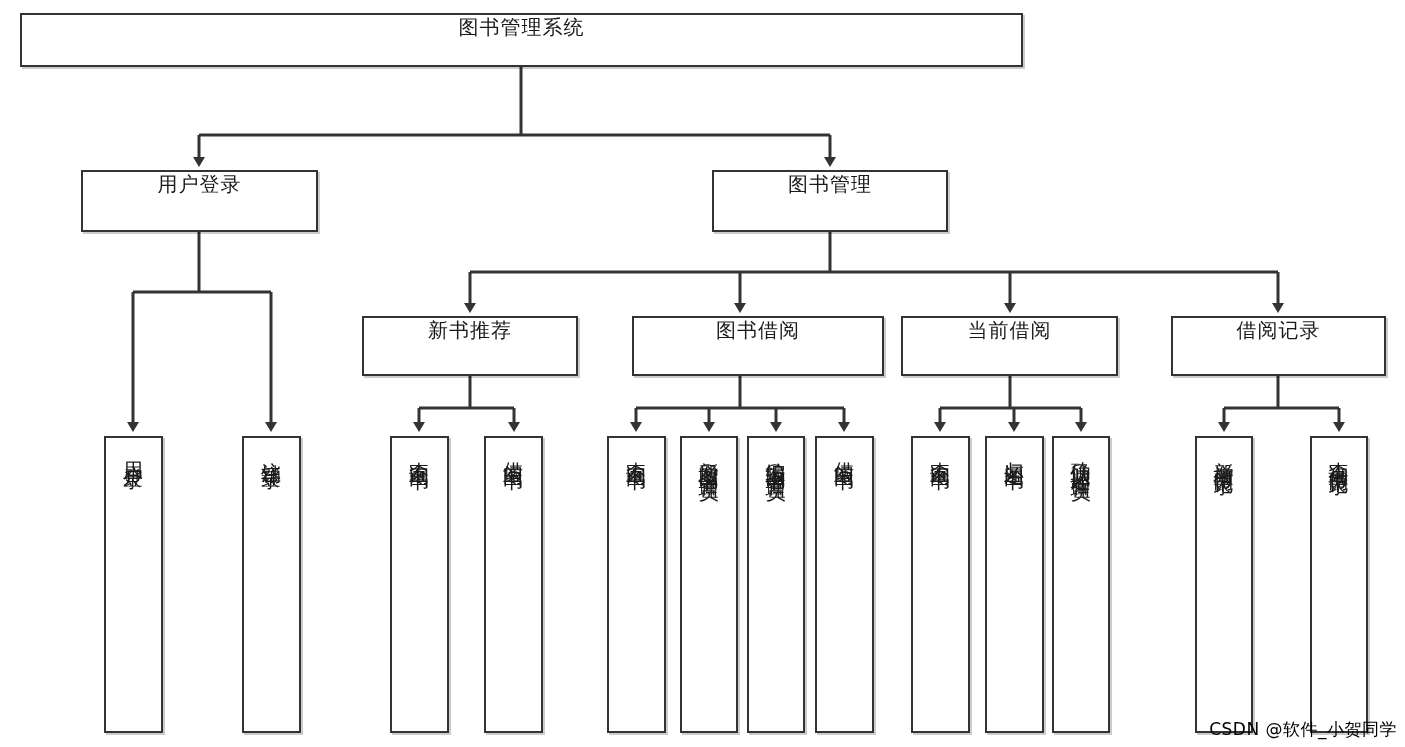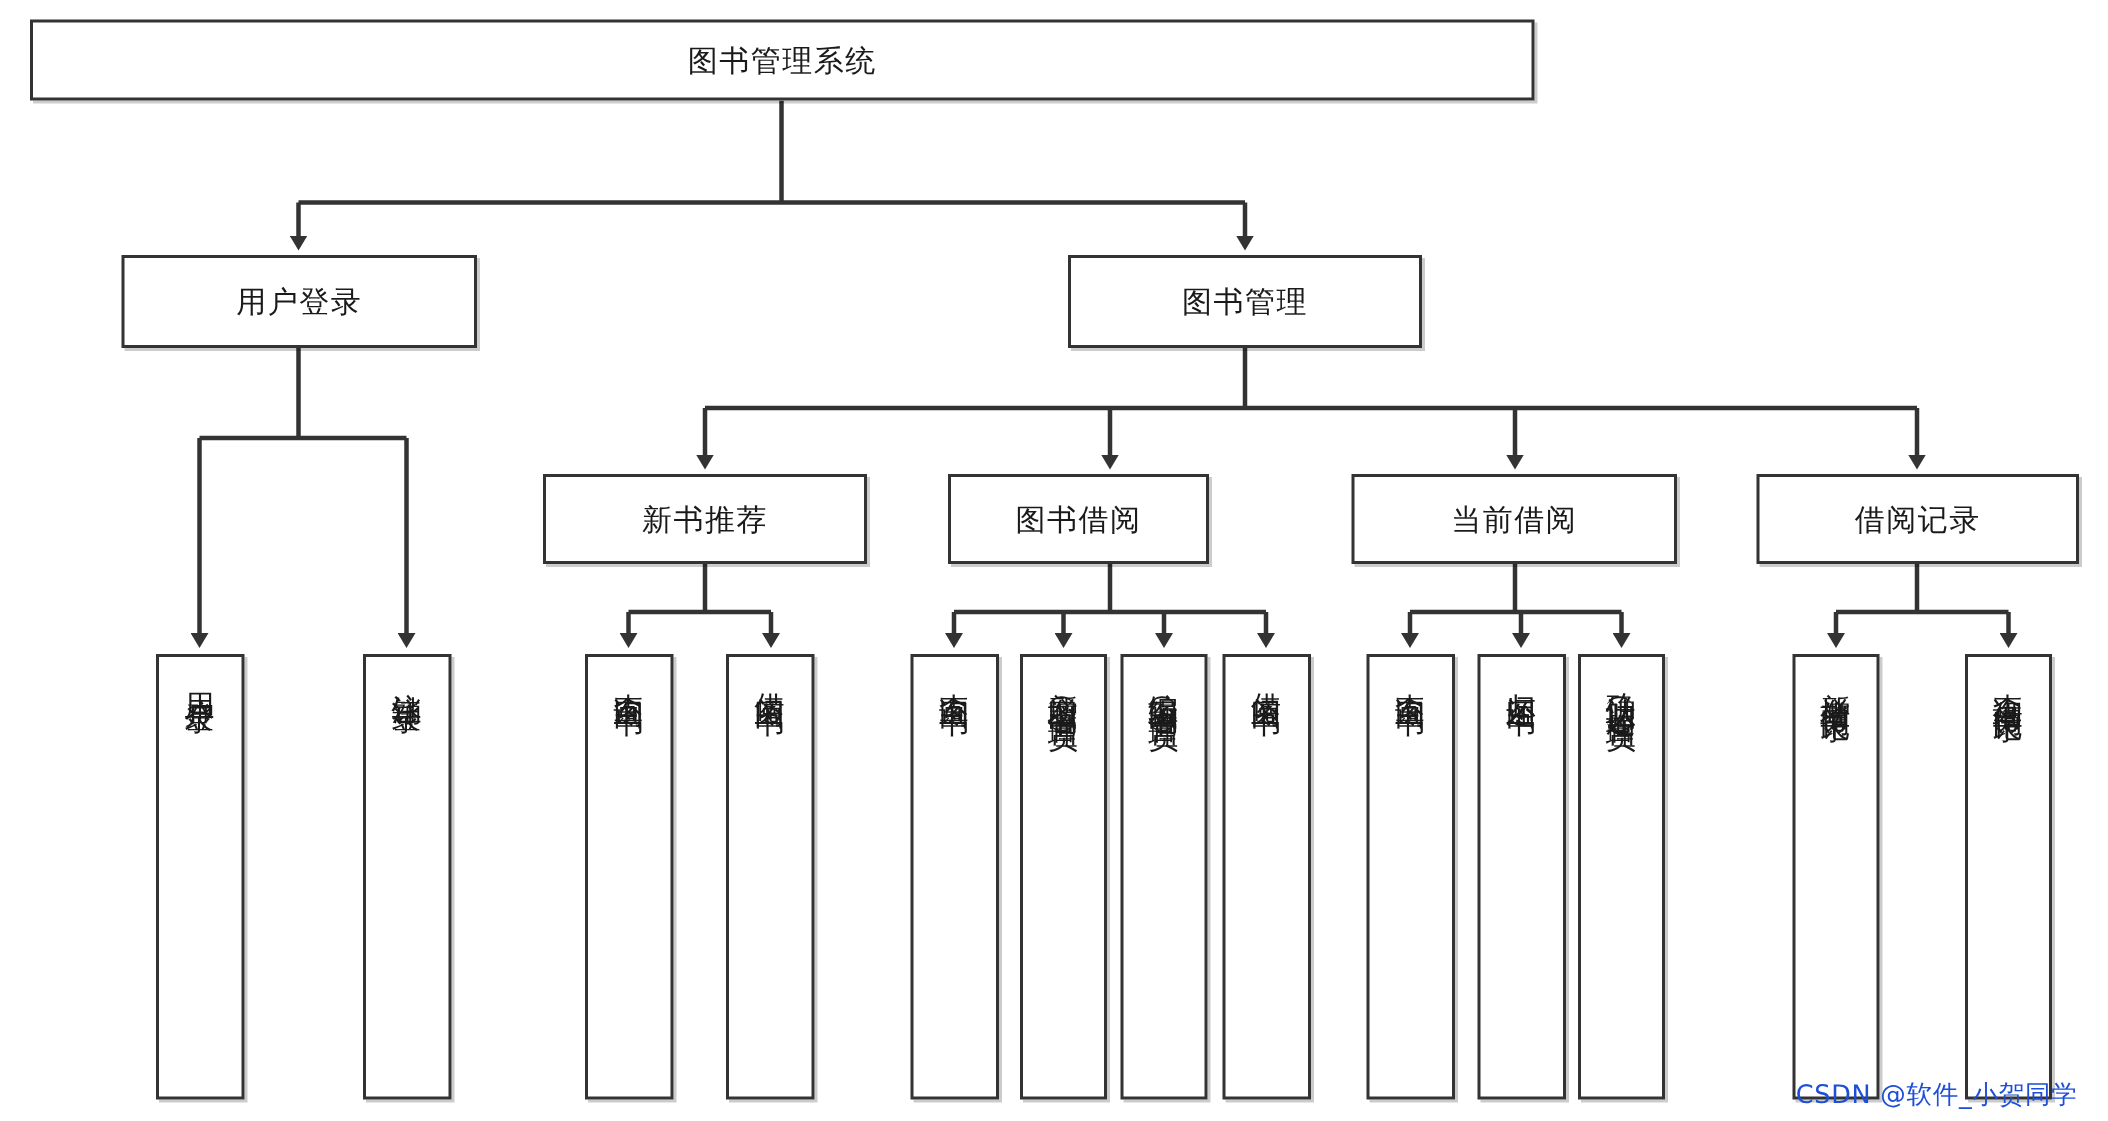--- a/index.html
+++ b/index.html
@@ -10,21 +10,21 @@
     font-family:"DejaVu Sans","Liberation Sans",sans-serif;
     overflow:hidden;
   }
   svg#edges{position:absolute;left:0;top:0;width:1405px;height:747px;pointer-events:none;}
   .node{
     position:absolute;
     box-sizing:border-box;
     border:2px solid #333333;
     background:#ffffff;
     display:flex;
-    align-items:center;
+    align-items:flex-start;
     justify-content:center;
     box-shadow:2px 2px 0 rgba(0,0,0,0.20);
   }
   .node .lbl{
     color:#1a1a1a;
     font-size:19px;
     line-height:1.22;
     letter-spacing:1px;
     white-space:pre;
     text-align:center;
@@ -39,22 +39,22 @@
     font-size:20px;
     letter-spacing:3px;
     line-height:1;
     white-space:pre;
   }
   .node.root .lbl{font-size:20px;}
   .node.lvl2 .lbl{font-size:20px;}
   .node.lvl3 .lbl{font-size:20px;}
   #watermark{
     position:absolute;
-    right:20px;bottom:6px;
-    color:#1d4ed8;
+    right:8px;bottom:6px;
+    color:#000000;
     font-size:17px;
     letter-spacing:0.5px;
     white-space:nowrap;
   }
 </style>
 </head>
 <body>
 
 <div id="stage">
 
@@ -115,21 +115,21 @@
   <div class="node lvl2" style="left:81px;top:170px;width:237px;height:62px;">
     <span class="lbl">用户登录</span>
   </div>
   <div class="node lvl3" style="left:362px;top:316px;width:216px;height:60px;">
     <span class="lbl">新书推荐</span>
   </div>
 
   <div class="node lvl2" style="left:712px;top:170px;width:236px;height:62px;">
     <span class="lbl">图书管理</span>
   </div>
-  <div class="node lvl3" style="left:632px;top:316px;width:174px;height:60px;">
+  <div class="node lvl3" style="left:632px;top:316px;width:252px;height:60px;">
     <span class="lbl">图书借阅</span>
   </div>
   <div class="node lvl3" style="left:1171px;top:316px;width:215px;height:60px;">
     <span class="lbl">借阅记录</span>
   </div>
   <div class="node lvl3" style="left:901px;top:316px;width:217px;height:60px;">
     <span class="lbl">当前借阅</span>
   </div>
 
   <div class="node vert" style="left:104px;top:436px;width:59px;height:297px;">

